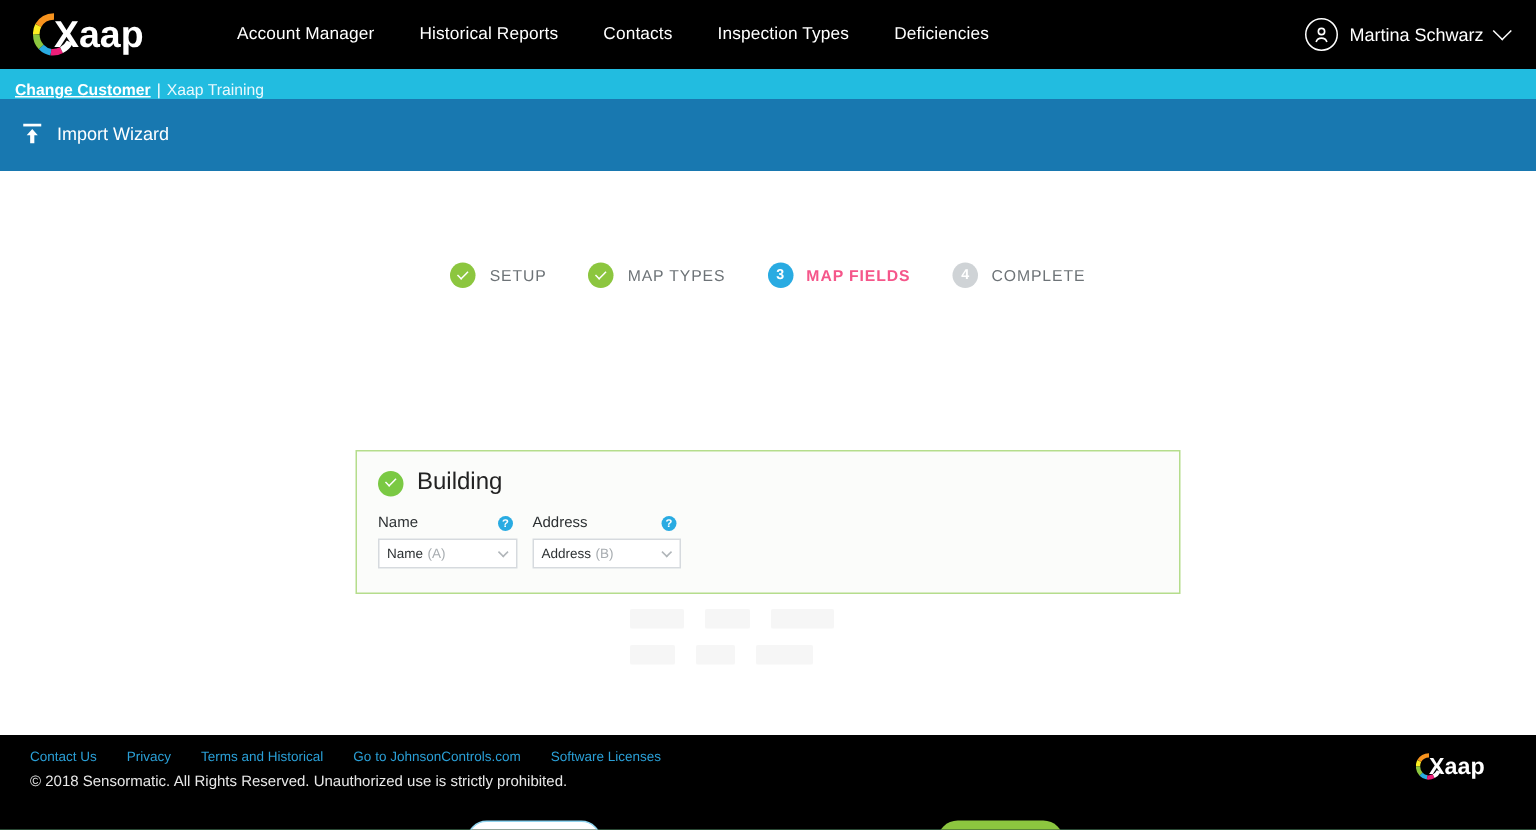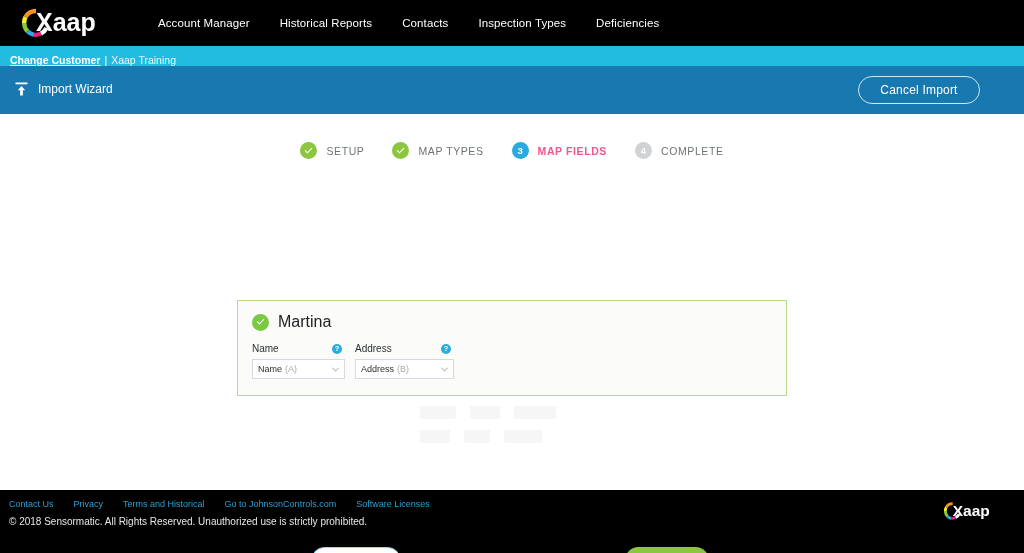--- a/index.html
+++ b/index.html
@@ -151,20 +151,21 @@
     align-items: center;
     justify-content: center;
     gap: 28px;
     padding-top: 28px;
   }
   .step {
     display: flex;
     align-items: center;
     gap: 9px;
     cursor: pointer;
+    margin-top: 33px;
   }
   .step-dot {
     width: 17px; height: 17px;
     border-radius: 50%;
     display: flex; align-items: center; justify-content: center;
     font-size: 9.5px;
     color: #ffffff;
     font-weight: bold;
     flex: 0 0 auto;
   }
@@ -332,21 +333,21 @@
     font-family: "Liberation Sans", sans-serif;
     cursor: pointer;
   }
 
   
   .footer {
     height: 50px;
     background: #000000;
     flex: 0 0 auto;
     position: relative;
-    padding-left: 9px;
+    padding-left: 20px;
     padding-top: 9px;
   }
   .footer-links {
     display: flex;
     gap: 20px;
   }
   .f-link {
     color: #2a9fd6;
     font-size: 9px;
     cursor: pointer;
@@ -390,39 +391,48 @@
     </div>
 
     <div class="nav-links">
       <span class="nav-link">Account Manager</span>
       <span class="nav-link">Historical Reports</span>
       <span class="nav-link">Contacts</span>
       <span class="nav-link">Inspection Types</span>
       <span class="nav-link">Deficiencies</span>
     </div>
 
+    <div class="user-area">
+      <span class="avatar-ring">
+        <svg width="12" height="12" viewBox="0 0 12 12">
+          <circle cx="6" cy="4" r="2.1" fill="none" stroke="#ffffff" stroke-width="1.1"></circle>
+          <path d="M2.4 11 A3.8 3.8 0 0 1 9.6 11" fill="none" stroke="#ffffff" stroke-width="1.1"></path>
+        </svg>
+      </span>
+      <span class="user-name">Martina Schwarz</span>
+      <span class="chev"></span>
+    </div>
   </div>
 
   <div class="cust-strip">
     <span class="cust-link">Change Customer</span>
     <span class="cust-sep">|</span>
     <span class="cust-name">Xaap Training</span>
   </div>
 
   <div class="wizbar">
     <div class="wiz-title-wrap">
       <span>
         <svg class="upload-ico" width="15" height="16" viewBox="0 0 15 16">
           <rect x="1.5" y="0.5" width="12" height="1.8" fill="#ffffff"></rect>
           <path d="M7.5 4 L11.2 8.2 L8.9 8.2 L8.9 13.5 L6.1 13.5 L6.1 8.2 L3.8 8.2 Z" fill="#ffffff"></path>
         </svg>
       </span>
       <span class="wiz-title">Import Wizard</span>
     </div>
-    <button class="cancel-btn">Cancel Import</button>
   </div>
 
   <div class="main">
 
     <div class="stepper">
 
       <div class="step">
         <span class="step-dot dot-done">
           <span class="check-mark"></span>
         </span>
@@ -445,21 +455,21 @@
         <span class="step-dot dot-todo">4</span>
         <span class="step-label">COMPLETE</span>
       </div>
     </div>
 
     <div class="card">
       <div class="card-head">
         <span class="card-check">
           <span class="check-mark"></span>
         </span>
-        <span class="card-title">Martina</span>
+        <span class="card-title">Building</span>
       </div>
 
       <div class="fields">
 
         <div class="field">
           <div class="field-labelrow">
             <span class="field-label">Name</span>
             <span class="help-ico">?</span>
           </div>
           <div class="select">

